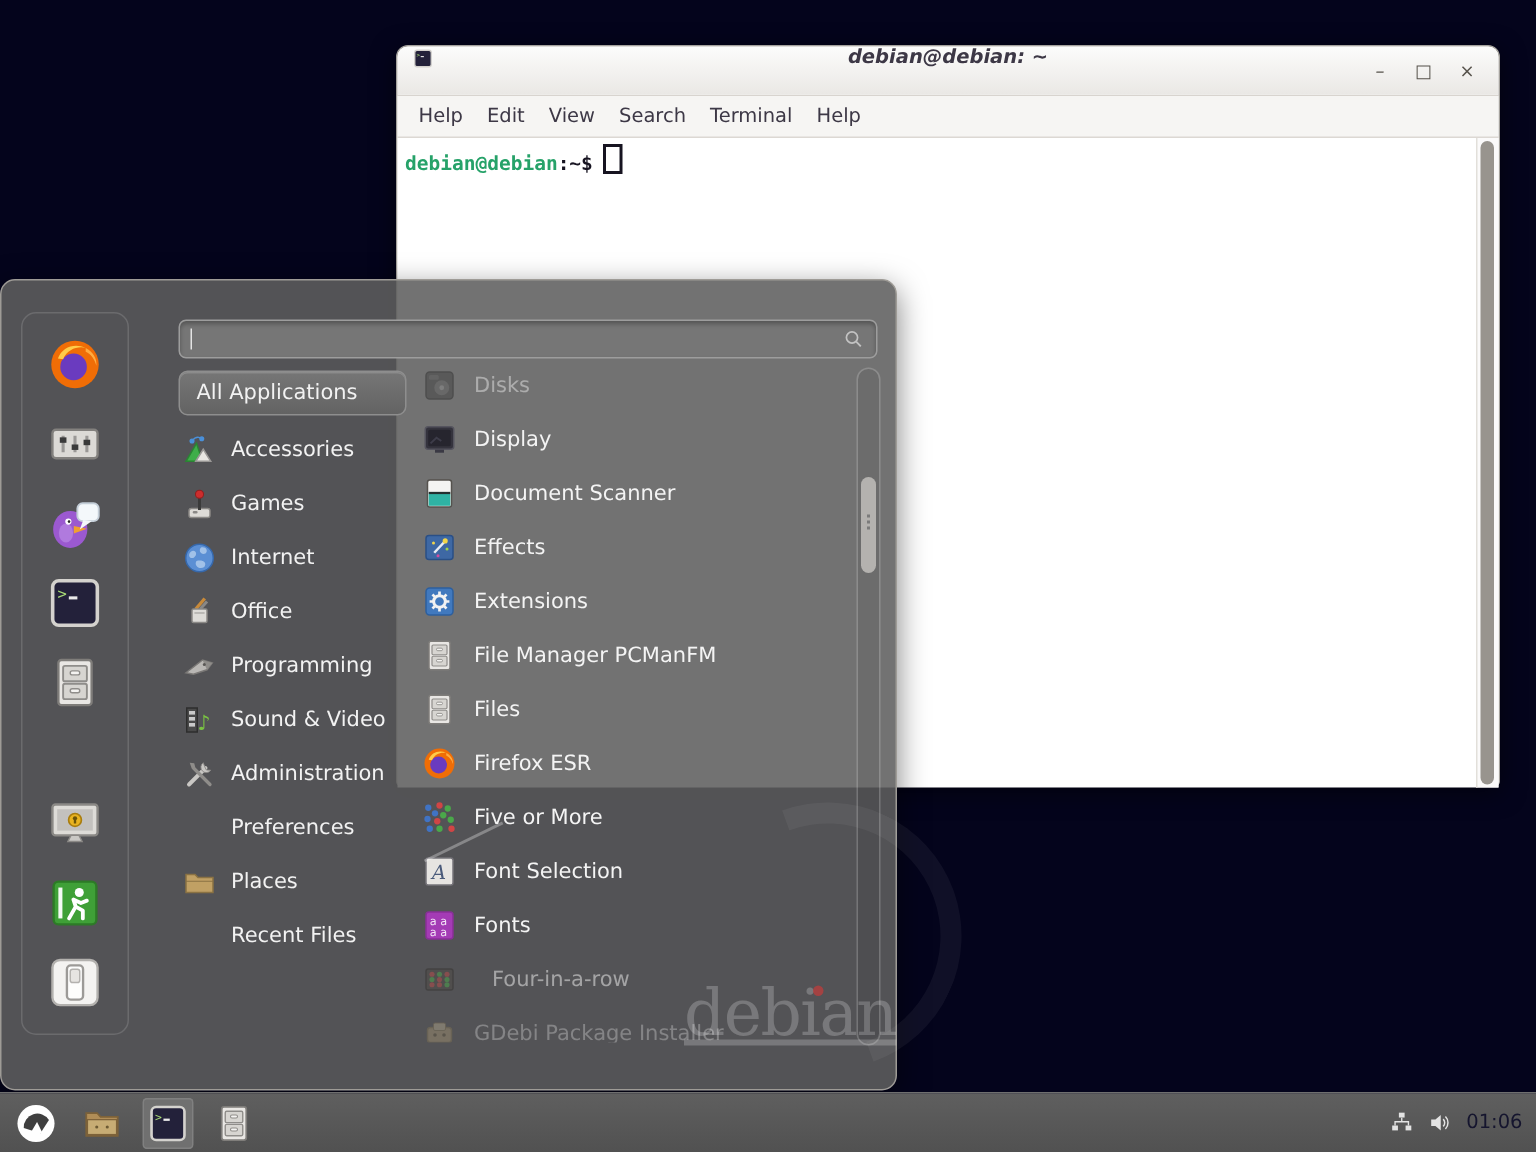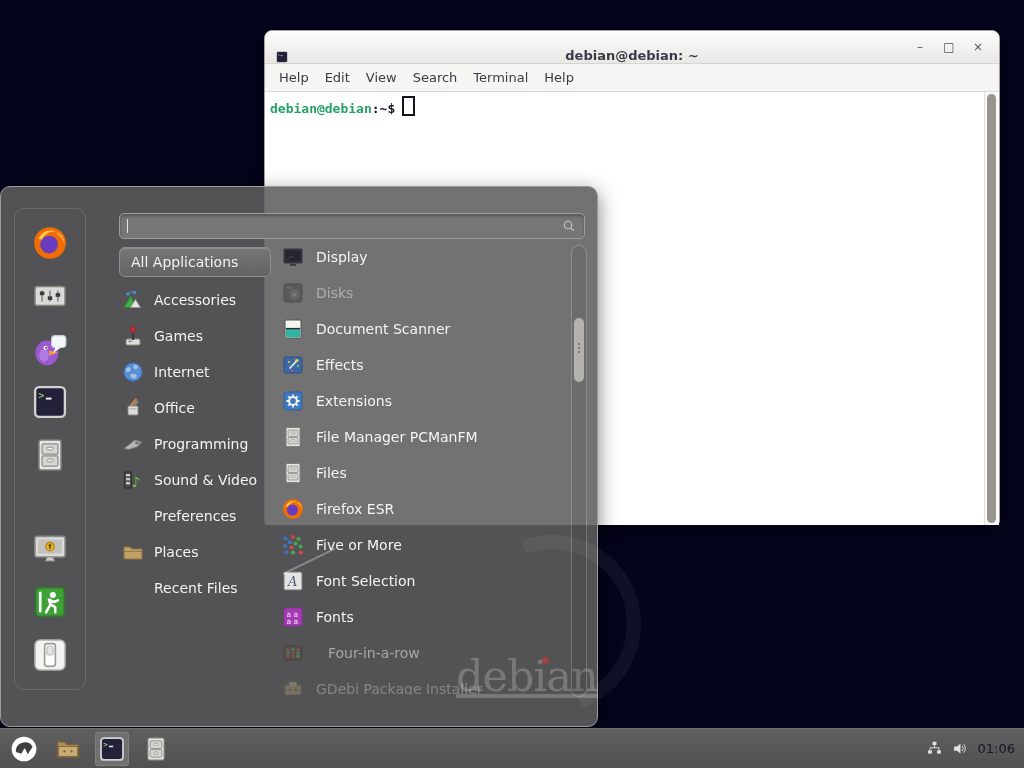--- a/index.html
+++ b/index.html
@@ -4,21 +4,21 @@
 <style>
   html,body{margin:0;padding:0;background:#000;}
   #desktop{position:relative;width:1024px;height:768px;overflow:hidden;
     background:#04041c;font-family:"DejaVu Sans",sans-serif;}
 
   
   #terminal-window{position:absolute;left:264px;top:30px;width:736px;height:494px;
     background:#ffffff;border:1px solid #a5a29d;border-radius:8px 8px 3px 3px;
     box-shadow:0 4px 16px rgba(0,0,0,.55);z-index:1;box-sizing:border-box;}
   .titlebar{position:relative;height:32px;background:linear-gradient(#fcfcfb,#eae8e5);
-    border-bottom:1px solid #d8d4cf;border-radius:7px 7px 0 0;display:flex;align-items:flex-end;}
+    border-bottom:1px solid #d8d4cf;border-radius:7px 7px 0 0;display:flex;align-items:flex-start;font-style:italic;}
   .title-text{position:absolute;left:0;right:0;text-align:center;font-size:13px;
     font-weight:bold;color:#3d3846;}
   .win-icon{margin-left:10px;width:14px;height:14px;z-index:1;}
   .win-icon svg{width:100%;height:100%;}
   .win-btns{margin-left:auto;display:flex;gap:15px;padding-right:14px;z-index:1;}
   .win-btn{min-width:14px;text-align:center;font-size:12px;color:#57534c;line-height:32px;cursor:default;}
   .menubar{height:27px;background:#f6f5f3;border-bottom:1px solid #dcd8d3;
     display:flex;align-items:center;padding-left:6px;}
   .menubar-item{font-size:13px;color:#3d3846;padding:3px 8px;}
   .term-content{position:relative;height:433px;background:#fff;
@@ -276,55 +276,64 @@
           <span class="ci"><svg viewBox="0 0 24 24">
               <rect x="3.5" y="4" width="7" height="16" fill="#4a4a4a" stroke="#2e2e2e"></rect>
               <rect x="5" y="6" width="4" height="2.4" fill="#c9c9c9"></rect>
               <rect x="5" y="10" width="4" height="2.4" fill="#c9c9c9"></rect>
               <rect x="5" y="14" width="4" height="2.4" fill="#c9c9c9"></rect>
               <text x="10.5" y="18.5" font-family="DejaVu Sans,sans-serif" font-size="14" fill="#7ac143">♪</text>
             </svg></span>
           <span>Sound &amp; Video</span>
         </div>
         <div class="cat-item">
+          <span class="ci"><svg viewBox="0 0 24 24">
+              <path d="M5 19 L16 8" stroke="#c9c7c4" stroke-width="2.6" stroke-linecap="round"></path>
+              <path d="M14.5 4.5 a3.6 3.6 0 1 0 5 5 l-3-.2 L15.6 7.4 Z" fill="#c9c7c4" stroke="#8a8886" stroke-width=".6"></path>
+              <path d="M19 19 L8 8" stroke="#8f8d8a" stroke-width="2.2" stroke-linecap="round"></path>
+              <path d="M5.5 4.5 l3 .3 .7 2.8 -2.4 .8 Z" fill="#8f8d8a"></path>
+            </svg></span>
+          <span>Administration</span>
+        </div>
+        <div class="cat-item">
           <span class="ci"></span>
           <span>Preferences</span>
         </div>
         <div class="cat-item">
           <span class="ci"><svg viewBox="0 0 24 24">
               <path d="M3 7 L3 19 L21 19 L21 9 L11 9 L9 7 Z" fill="#c0a064" stroke="#8a7243"></path>
               <path d="M3 11.5 L21 11.5" stroke="#8a7243" stroke-width=".8"></path>
             </svg></span>
           <span>Places</span>
         </div>
         <div class="cat-item">
           <span class="ci"></span>
           <span>Recent Files</span>
         </div>
       </div>
 
     <div class="app-list">
 
-    <div class="app-item">
+    <div class="app-item" style="opacity: 0.45;">
+          <span class="ci"><svg viewBox="0 0 24 24">
+              <rect x="3" y="3" width="18" height="18" rx="2.5" fill="#3b3b3b" stroke="#242424"></rect>
+              <rect x="5" y="5" width="6.5" height="3.2" rx="1" fill="#525252"></rect>
+              <circle cx="13.5" cy="13.5" r="5" fill="#5d5c5c"></circle>
+              <circle cx="13.5" cy="13.5" r="1.6" fill="#8d8d8d"></circle>
+            </svg></span>
+          <span>Disks</span>
+        </div>
+        <div class="app-item">
           <span class="ci"><svg viewBox="0 0 24 24">
               <rect x="2.5" y="3.5" width="19" height="15" rx="2" fill="#34333d" stroke="#55545e"></rect>
               <rect x="4.5" y="5.5" width="15" height="11" rx="1" fill="#26252e"></rect>
               <path d="M6 14.6 L10 10.8 L13.2 13" stroke="#3d3c49" stroke-width="1.3" fill="none"></path>
               <rect x="9" y="18.8" width="6" height="2" fill="#3a3944"></rect>
             </svg></span>
           <span>Display</span>
-        </div>
-        <div class="app-item" style="opacity: 0.45;">
-          <span class="ci"><svg viewBox="0 0 24 24">
-              <rect x="3" y="3" width="18" height="18" rx="2.5" fill="#3b3b3b" stroke="#242424"></rect>
-              <rect x="5" y="5" width="6.5" height="3.2" rx="1" fill="#525252"></rect>
-              <circle cx="13.5" cy="13.5" r="5" fill="#5d5c5c"></circle>
-              <circle cx="13.5" cy="13.5" r="1.6" fill="#8d8d8d"></circle>
-            </svg></span>
-          <span>Disks</span>
         </div>
         <div class="app-item">
           <span class="ci"><svg viewBox="0 0 24 24">
               <rect x="4" y="3" width="16" height="18" rx="1.5" fill="#f4f4f2" stroke="#55524e"></rect>
               <rect x="4.8" y="12.2" width="14.4" height="8" fill="#2fb3a4"></rect>
               <rect x="4.8" y="10.9" width="14.4" height="1.5" fill="#232f2f"></rect>
             </svg></span>
           <span>Document Scanner</span>
         </div>
         <div class="app-item">

